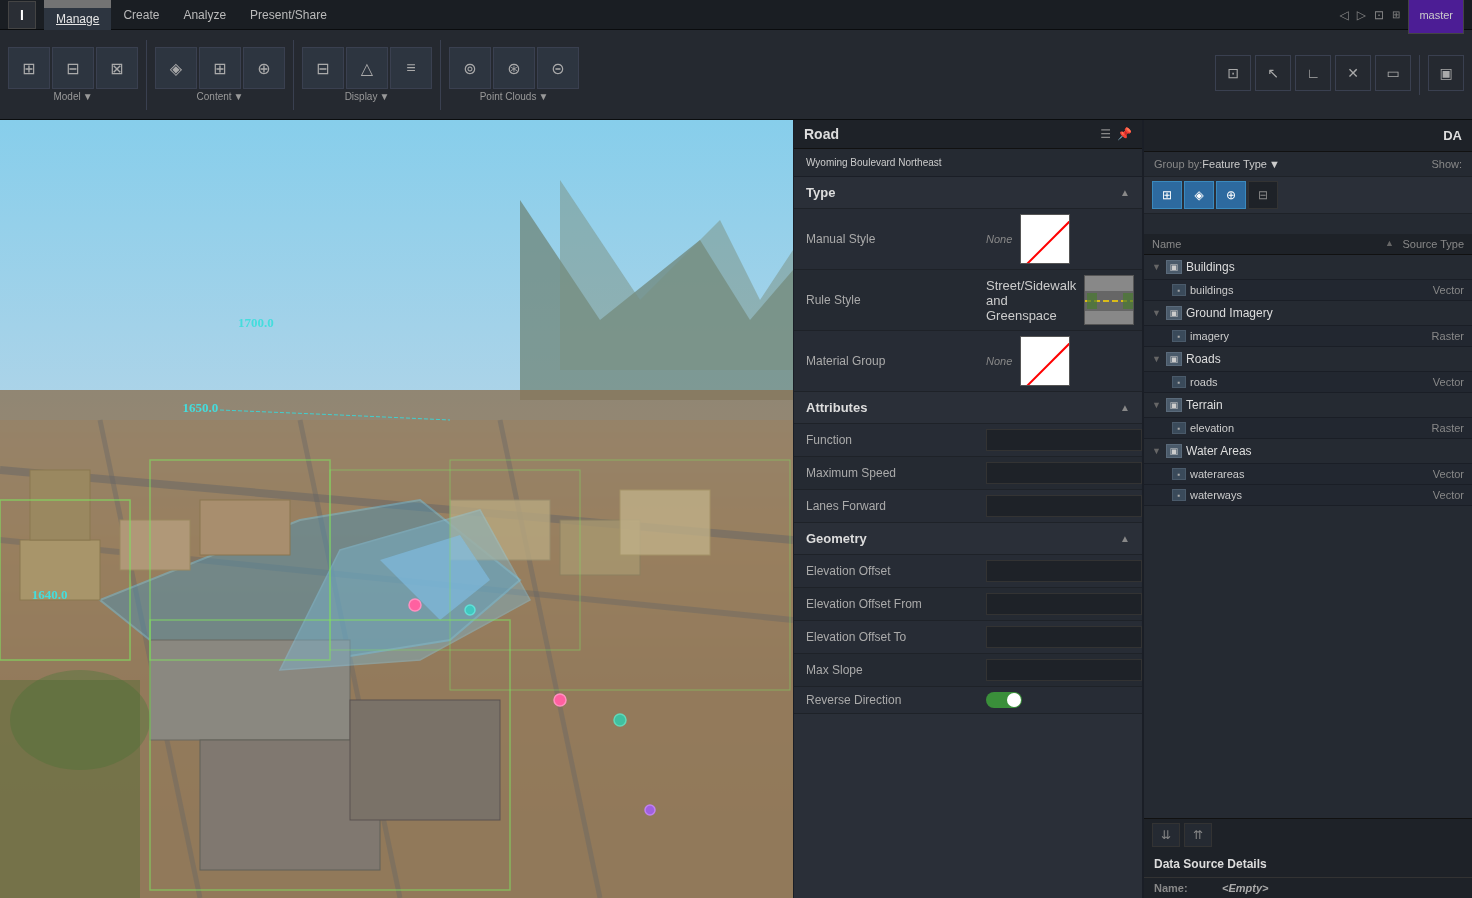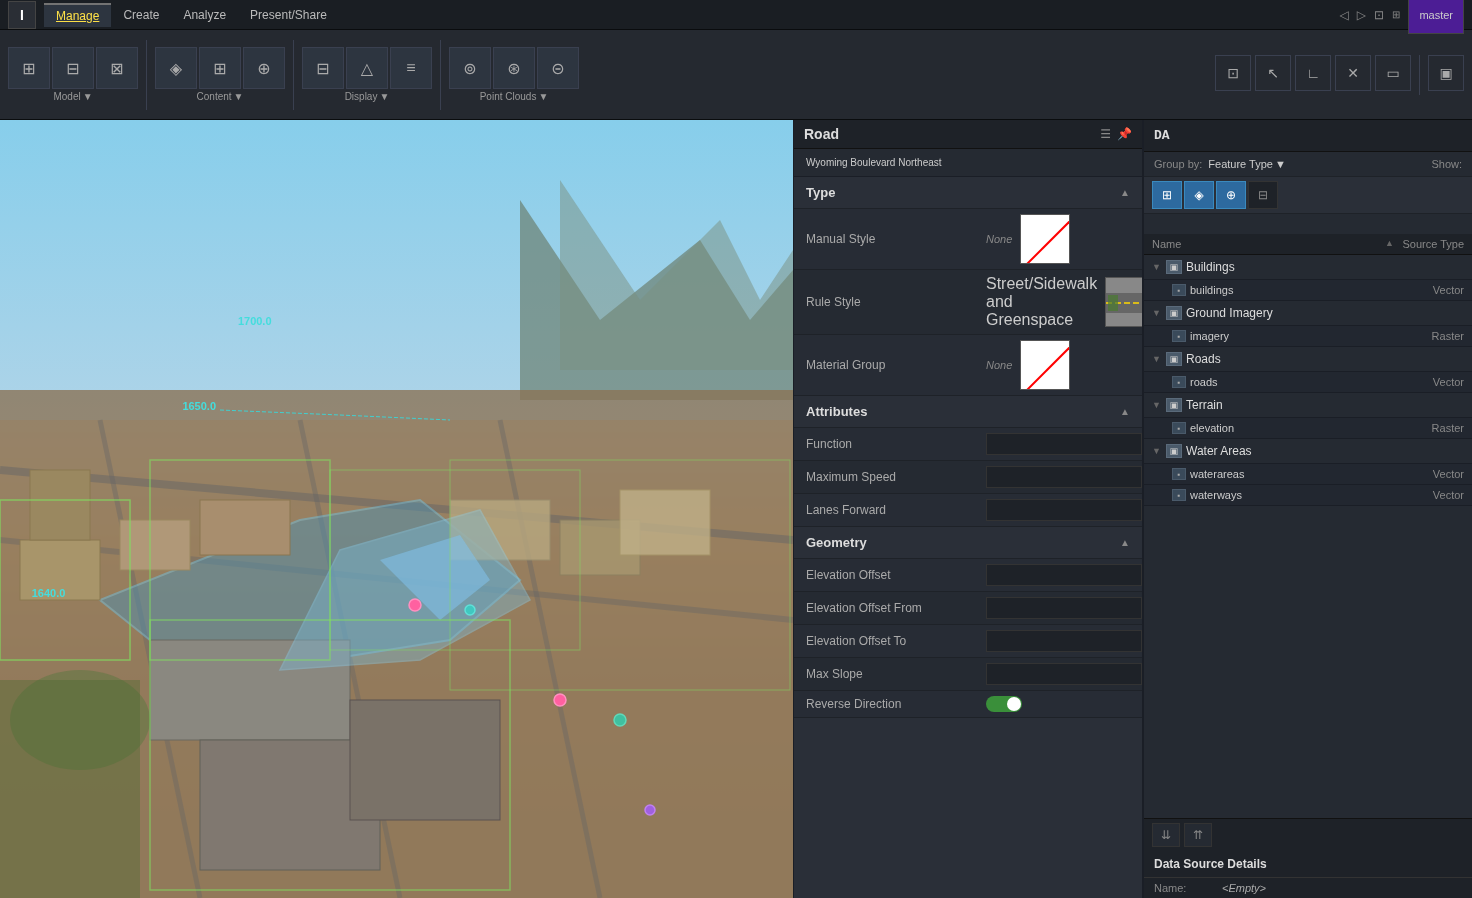--- a/index.html
+++ b/index.html
@@ -23,22 +23,22 @@
       margin-right: 8px;
     }
     .menu-item {
       padding: 4px 12px;
       color: #bbb;
       cursor: pointer;
       font-size: 12px;
     }
     .menu-item.active {
       background: #2d3540;
-      color: #fde047;
-      border-top: 2px solid #737373;
+      color: #e5e5e5;
+      border-top: 8px solid #737373;
       text-decoration: underline;
     }
     .menu-right {
       margin-left: auto;
       display: flex;
       align-items: center;
       gap: 8px;
       color: #bbb;
     }
     .master-badge {
@@ -117,22 +117,23 @@
       position: relative;
       overflow: hidden;
       background: #4a6a7a;
     }
     .viewport-bg {
       width: 100%; height: 100%;
       background: linear-gradient(180deg, #87CEEB 0%, #87CEEB 25%, #8B7355 40%, #6B8E4E 55%, #8B7355 70%, #A0856A 85%, #8B7355 100%);
     }
     .elevation-label {
       position: absolute;
-      color: #4dd; font-size: 11px;
+      color: #4dd; font-size: 13px;
       font-weight: bold;
+      font-family: Liberation Serif, serif;
     }
 
     
     #properties-panel {
       flex: 0 0 350px;
       background: #2a2f38;
       border-left: 1px solid #1a1e26;
       border-right: 1px solid #1a1e26;
       overflow-y: auto;
       display: flex;
@@ -253,34 +254,32 @@
       background: #252a32;
       display: flex;
       flex-direction: column;
       border-left: 1px solid #1a1e26;
     }
     .layers-header {
       background: #1e2228;
       padding: 8px 10px;
       display: flex;
       align-items: center;
-      justify-content: flex-start;
+      justify-content: flex-end;
       border-bottom: 1px solid #111;
-      font-family: Liberation Mono, monospace;
     }
     .layers-title {
       font-size: 13px;
       color: #ddd;
       font-weight: bold;
     }
     .group-by-row {
       padding: 6px 10px;
       display: flex;
       align-items: center;
-      gap: 6px;
       font-size: 11px;
       color: #aaa;
       background: #252a32;
       border-bottom: 1px solid #1e2228;
     }
     .group-by-label { color: #888; }
     .group-by-value {
       color: #ccc;
       display: flex; align-items: center; gap: 2px;
       cursor: pointer;
@@ -400,20 +399,21 @@
       font-size: 12px;
       font-weight: bold;
       color: #ddd;
       border-bottom: 1px solid #333;
     }
     .data-source-row {
       display: flex;
       padding: 4px 10px;
       gap: 8px;
       font-size: 11px;
+      font-weight: bold;
     }
     .ds-label { color: #888; flex: 0 0 60px; }
     .ds-value { color: #aaa; font-style: italic; }
 
     
     ::-webkit-scrollbar { width: 6px; height: 6px; }
     ::-webkit-scrollbar-track { background: #1e2228; }
     ::-webkit-scrollbar-thumb { background: #3a4050; border-radius: 3px; }
   </style>
 </head>
@@ -605,21 +605,21 @@
         <span class="property-value-italic">None</span>
         <div class="style-thumbnail">
           <div class="diag-line"></div>
         </div>
       </div>
     </div>
 
     <div class="property-row">
       <div class="property-label">Rule Style</div>
       <div style="flex:1;display:flex;align-items:center;gap:8px;">
-        <span style="font-size:16px;color:#ccc;flex:1;">Street/Sidewalk and Greenspace</span>
+        <span style="font-size:13px;color:#ccc;flex:1;">Street/Sidewalk and Greenspace</span>
         <div class="style-thumbnail style-thumbnail-road">
           
           <svg width="50" height="50">
             <rect width="50" height="50" fill="#888"></rect>
             <rect x="0" y="15" width="50" height="20" fill="#666"></rect>
             <line x1="0" y1="25" x2="50" y2="25" stroke="#FFD700" stroke-width="1.5" stroke-dasharray="6,3"></line>
             <rect x="2" y="17" width="10" height="16" fill="#4A7A30" opacity="0.7"></rect>
             <rect x="38" y="17" width="10" height="16" fill="#4A7A30" opacity="0.7"></rect>
           </svg>
         </div>

